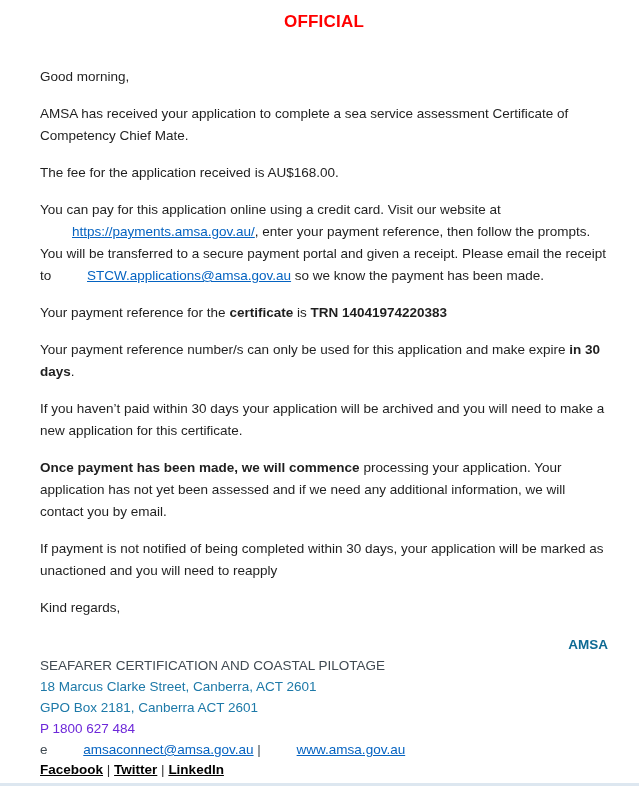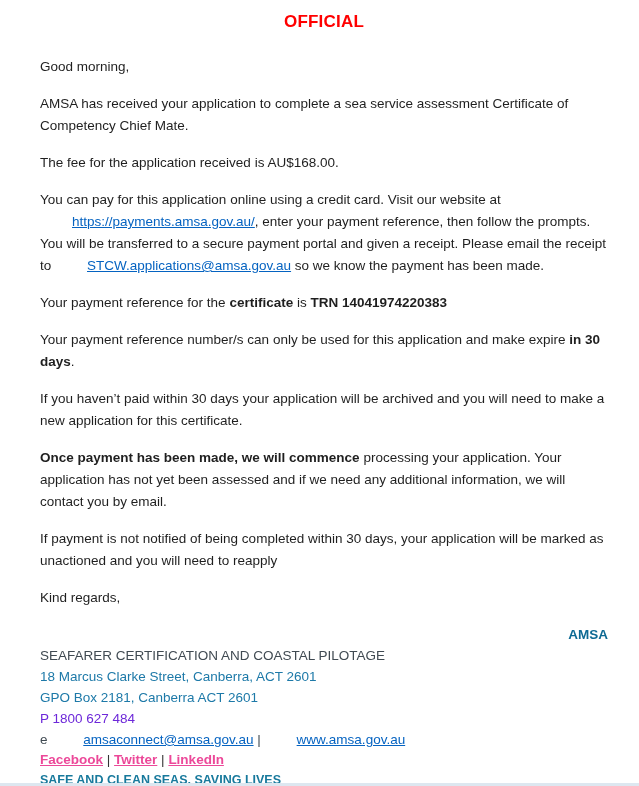--- a/index.html
+++ b/index.html
@@ -4,26 +4,26 @@
 <style>
   html,body{margin:0;padding:0;}
   body{
     width:639px;height:786px;overflow:hidden;background:#ffffff;position:relative;
     font-family:"Liberation Sans","DejaVu Sans",sans-serif;
     color:#1f1f1f;font-size:13.5px;line-height:22px;
   }
   .page{padding:12px 32px 0 40px;width:568px;}
   .banner{
     text-align:center;color:#ff0000;font-weight:bold;font-size:17px;line-height:20px;
-    margin:0 0 24px 0;letter-spacing:0.2px;
+    margin:0 0 34px 0;letter-spacing:0.2px;
   }
   p{margin:0 0 15px 0;}
   .semi{font-weight:bold;}
   a.link{color:#0563c1;text-decoration:underline;cursor:pointer;padding-left:32px;}
-  a.social{color:#ec4899;text-decoration:underline;font-weight:bold;cursor:pointer;margin-top:44px;}
+  a.social{color:#000000;text-decoration:underline;font-weight:bold;cursor:pointer;margin-top:44px;}
   .sig{line-height:21px;}
   .sig-org{color:#0e6a94;font-weight:bold;text-align:right;}
   .sig-division{color:#404a52;}
   .sig-address{color:#1d79a8;}
   .sig-phone{color:#6d28d9;}
   .sig-email-prefix,.sig-sep{color:#404a52;}
   .social-row{line-height:19px;}
   .social-row .sig-sep{color:#333333;}
   .tagline{color:#17799c;font-weight:bold;font-size:12.5px;line-height:19px;margin-top:2px;}
   .bottom-band{position:absolute;left:0;bottom:0;width:639px;height:3px;background:#dde7f0;}

